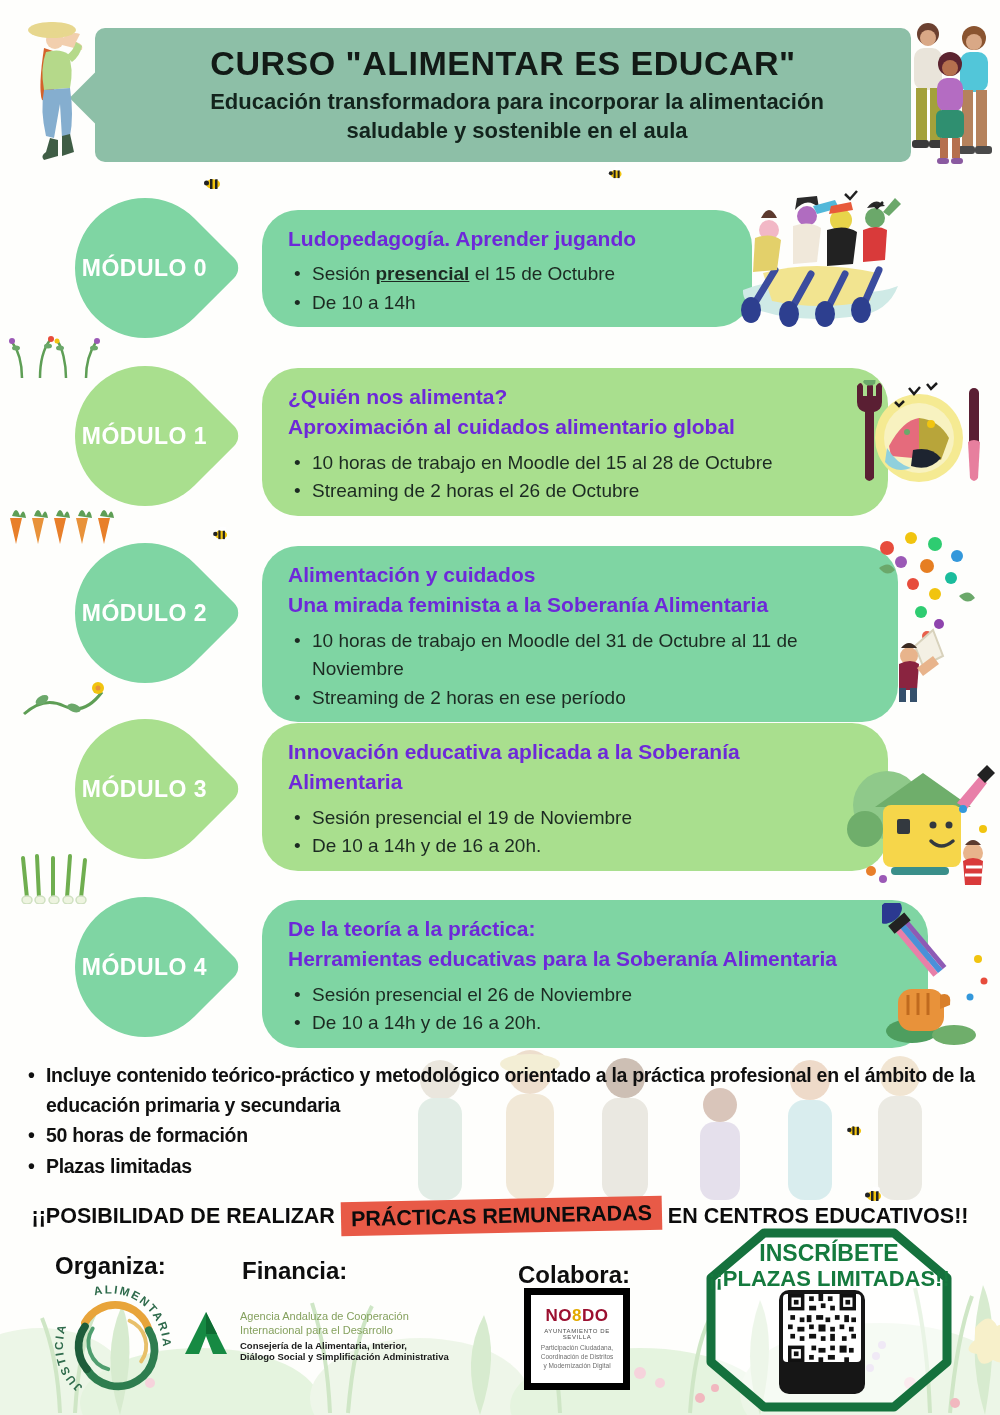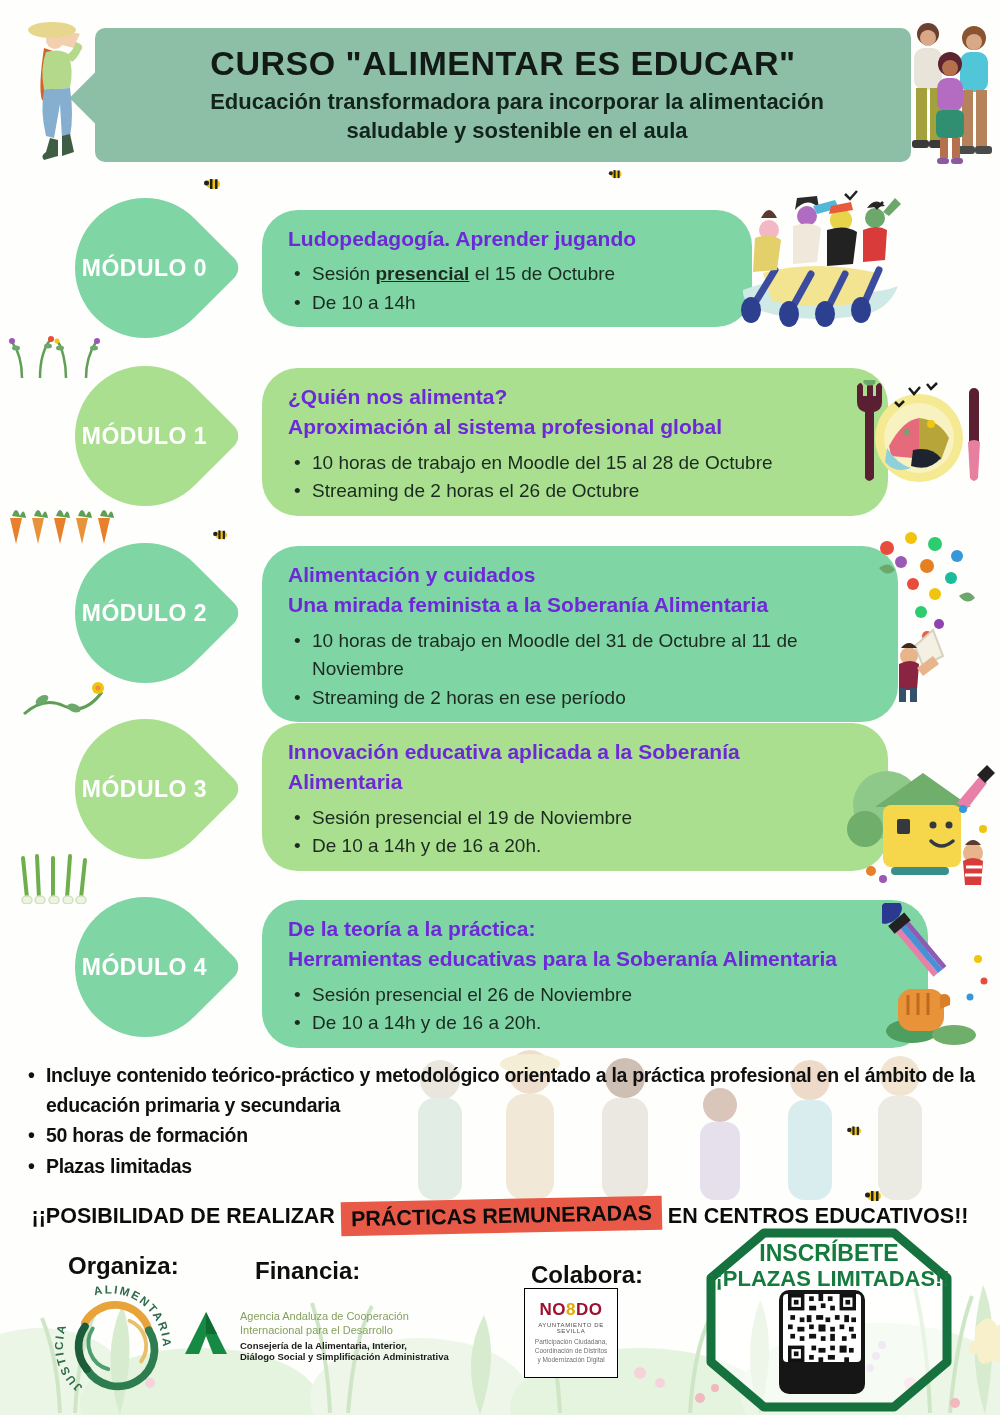--- a/index.html
+++ b/index.html
@@ -27,24 +27,24 @@
   .em{font-weight:bold;text-decoration:underline;text-align:center;}
   
   .notes{left:26px;top:1060px;width:950px;z-index:2;}
   .notes ul{margin:0;padding:0;list-style:none;}
   .notes li{font-size:19.5px;letter-spacing:-.3px;font-weight:bold;line-height:1.55;padding-left:20px;position:relative;color:#101010;}
   .notes li::before{content:"\2022";position:absolute;left:2px;}
   
   .banner{left:0;top:1199px;width:1000px;text-align:center;font-size:21.5px;font-weight:bold;color:#0c0c0c;z-index:3;}
   .hl{background:#e85a47;display:inline-block;padding:5px 10px 4px;transform:rotate(-1.2deg);}
   
-  .flabel{font-size:24px;font-weight:bold;color:#0e0e0e;z-index:3;margin-left:13px;}
+  .flabel{font-size:24px;font-weight:bold;color:#0e0e0e;z-index:3;}
   .fin-green{font-size:11px;color:#85a15e;line-height:1.25;}
   .fin-black{font-size:9.5px;font-weight:bold;color:#1a1a1a;line-height:1.25;}
-  .nodo-card{left:524px;top:1288px;width:92px;height:88px;background:#ffffff;border:1px solid #000000;z-index:3;
+  .nodo-card{left:524px;top:1288px;width:92px;height:88px;background:#ffffff;border:7px solid #000000;z-index:3;
              display:flex;flex-direction:column;align-items:center;justify-content:center;text-align:center;}
   .nodo-word{font-size:17px;font-weight:bold;letter-spacing:.5px;color:#9c1030;line-height:1;}
   .nodo-8{color:#e3aa00;}
   .nodo-sub{font-size:6px;letter-spacing:.6px;color:#4a4a4a;margin-top:4px;text-transform:uppercase;}
   .nodo-dept{font-size:6.5px;color:#6f6f6f;line-height:1.35;margin-top:4px;}
   .octo-text{z-index:4;text-align:center;font-weight:bold;color:#157a3e;}
   .qr-frame{left:779px;top:1290px;width:86px;height:104px;background:#161616;border-radius:10px;z-index:4;
             display:flex;flex-direction:column;align-items:center;gap:48px;}
   .qr-white{width:78px;height:76px;background:#ffffff;border-radius:4px;margin-top:4px;display:flex;align-items:center;justify-content:center;}
   .scan{color:#ffffff;font-size:12px;font-weight:bold;letter-spacing:.5px;line-height:24px;}
@@ -210,21 +210,21 @@
         <path d="M112,16 l5,5 7,-8"></path>
         <path d="M140,26 l4,4 6,-6"></path>
       </g>
   </svg>
 
   <div class="abs drop lgreen" style="left:75px;top:366px">
     <span>MÓDULO 1</span>
   </div>
   <div class="abs mbox" style="left:262px;top:368px;width:576px;background:#a9df8e">
     <div class="t">¿Quién nos alimenta?</div>
-    <div class="t">Aproximación al sistema profesional global</div>
+    <div class="t">Aproximación al cuidados alimentario global</div>
     <ul>
       <li>10 horas de trabajo en Moodle del 15 al 28 de Octubre</li>
       <li>Streaming de 2 horas el 26 de Octubre</li>
     </ul>
   </div>
   <svg class="abs z2" style="left:843px;top:380px" width="152" height="108" viewBox="0 0 152 108">
     <path d="M14,6 q4,-6 6,0 l0,10 4,0 0,-10 q4,-6 6,0 l0,10 3,0 0,-10 q4,-6 6,0 l0,16 q0,8 -8,10 l0,66 q-5,6 -9,0 l0,-66 q-8,-2 -8,-10z" fill="#5a1f33"></path>
     <path d="M20,2 q4,-8 8,-2 q6,-4 4,4 q-8,4 -12,-2z" fill="#6ba86a"></path>
     <rect x="126" y="8" width="10" height="60" rx="5" fill="#5a1f33"></rect>
     <path d="M125,62 q6,-4 12,0 l-2,36 q-4,6 -8,0z" fill="#e77f9e"></path>

